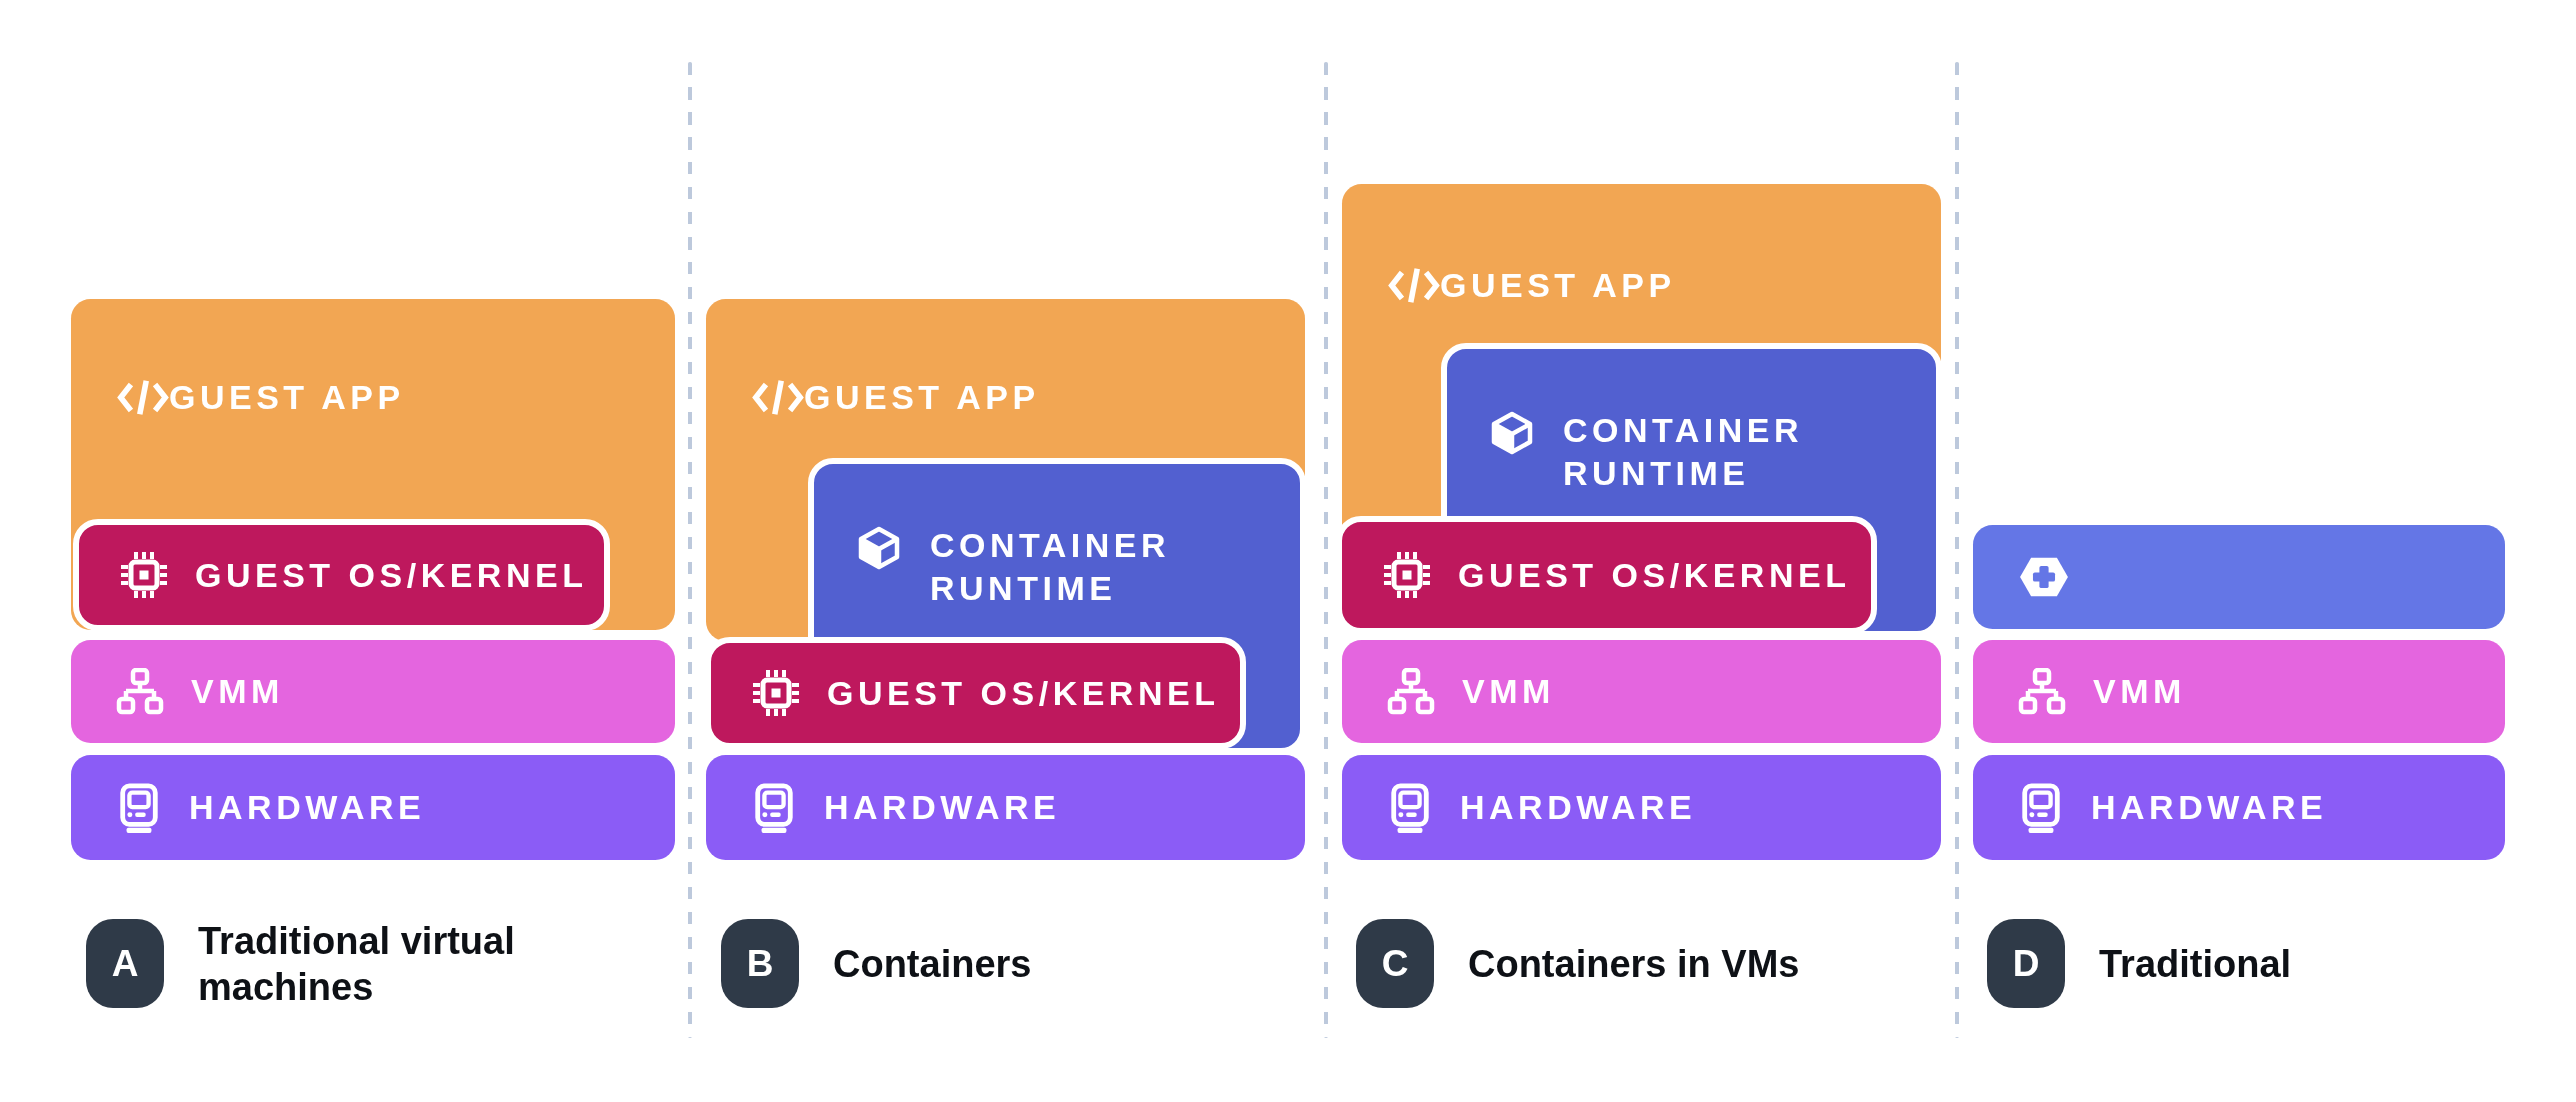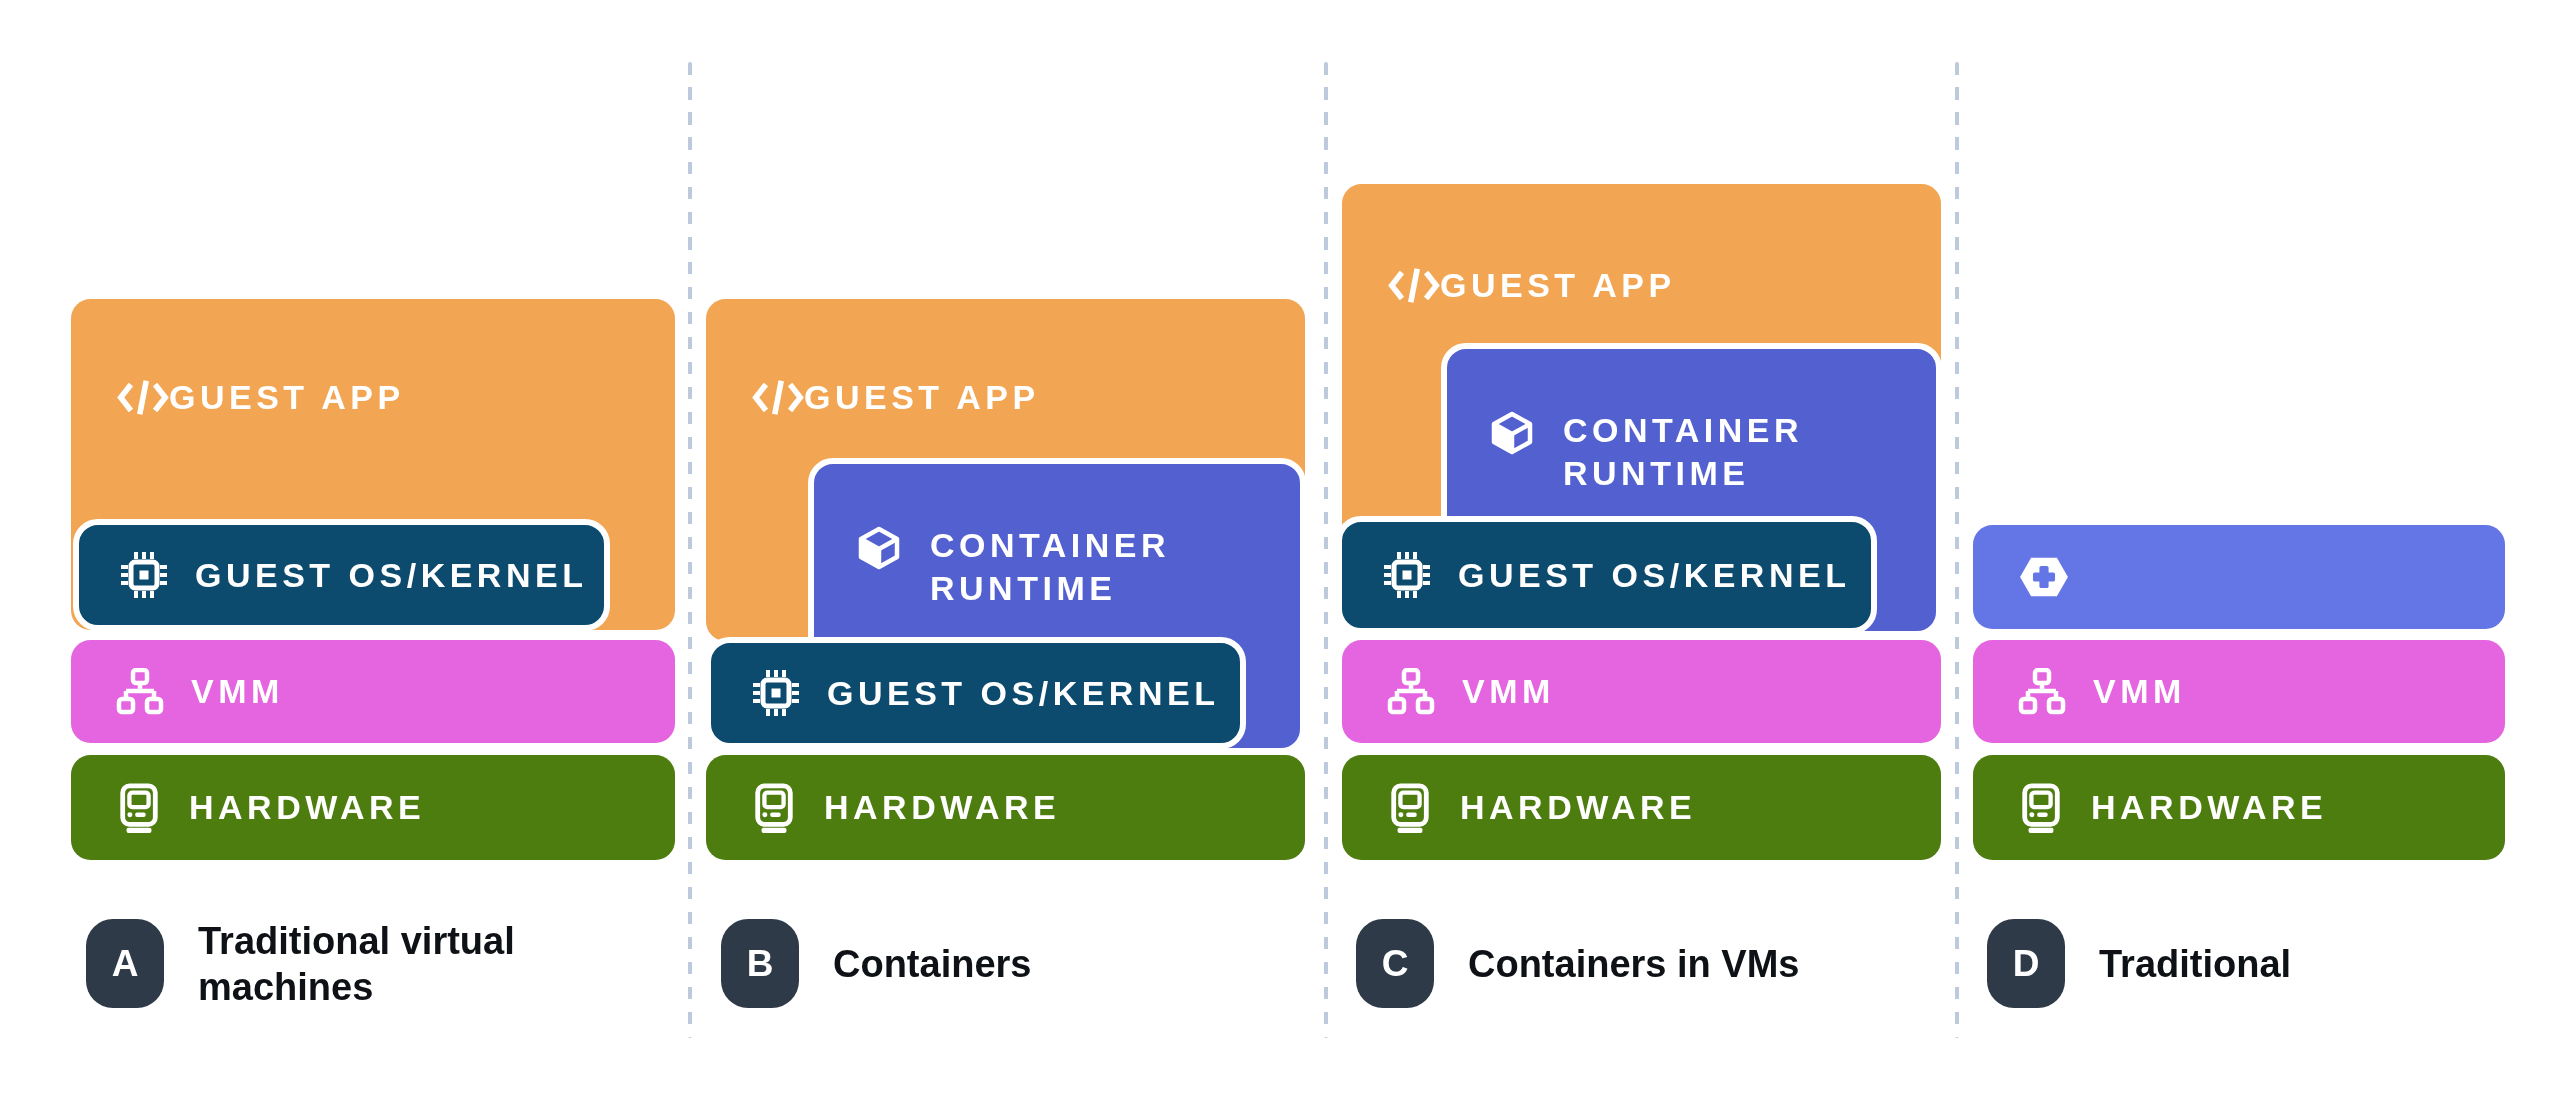--- a/index.html
+++ b/index.html
@@ -8,24 +8,24 @@
     font-family:"Liberation Sans", sans-serif;
   }
   .sep{
     position:absolute;top:62px;height:976px;width:3.6px;
     background:repeating-linear-gradient(180deg,#BDC9DC 0 12.5px,transparent 12.5px 25px);
     border-radius:1.8px;
   }
   .block{position:absolute;border-radius:19.6px;color:#ffffff;}
   .orange{background:#F2A653;z-index:1;}
   .cr{background:#5260D0;border:6.2px solid #ffffff;border-radius:25px;z-index:2;}
-  .gok{background:#0c4a6e;border:6.2px solid #ffffff;border-radius:25px;z-index:3;}
+  .gok{background:#be185d;border:6.2px solid #ffffff;border-radius:25px;z-index:3;}
   .uni{background:#6476E6;z-index:1;}
   .vmm{background:#E465DF;z-index:1;}
-  .hw{background:#4d7c0f;z-index:1;}
+  .hw{background:#8b5cf6;z-index:1;}
   .blabel{
     font-weight:bold;font-size:34px;letter-spacing:4.5px;color:#ffffff;
     white-space:nowrap;line-height:43px;
   }
   .wrap2{white-space:normal;width:294px;}
   .row-center{display:flex;align-items:center;gap:27px;height:100%;padding-left:45px;box-sizing:border-box;}
   .row-top{display:flex;align-items:center;padding:77px 0 0 46px;}
   .row-cr{display:flex;align-items:flex-start;gap:27px;padding:25px 0 0 41px;margin-top:35px;}
   .icon{flex:0 0 auto;display:block;}
   .caption{position:absolute;display:flex;align-items:center;gap:34px;height:93px;}

